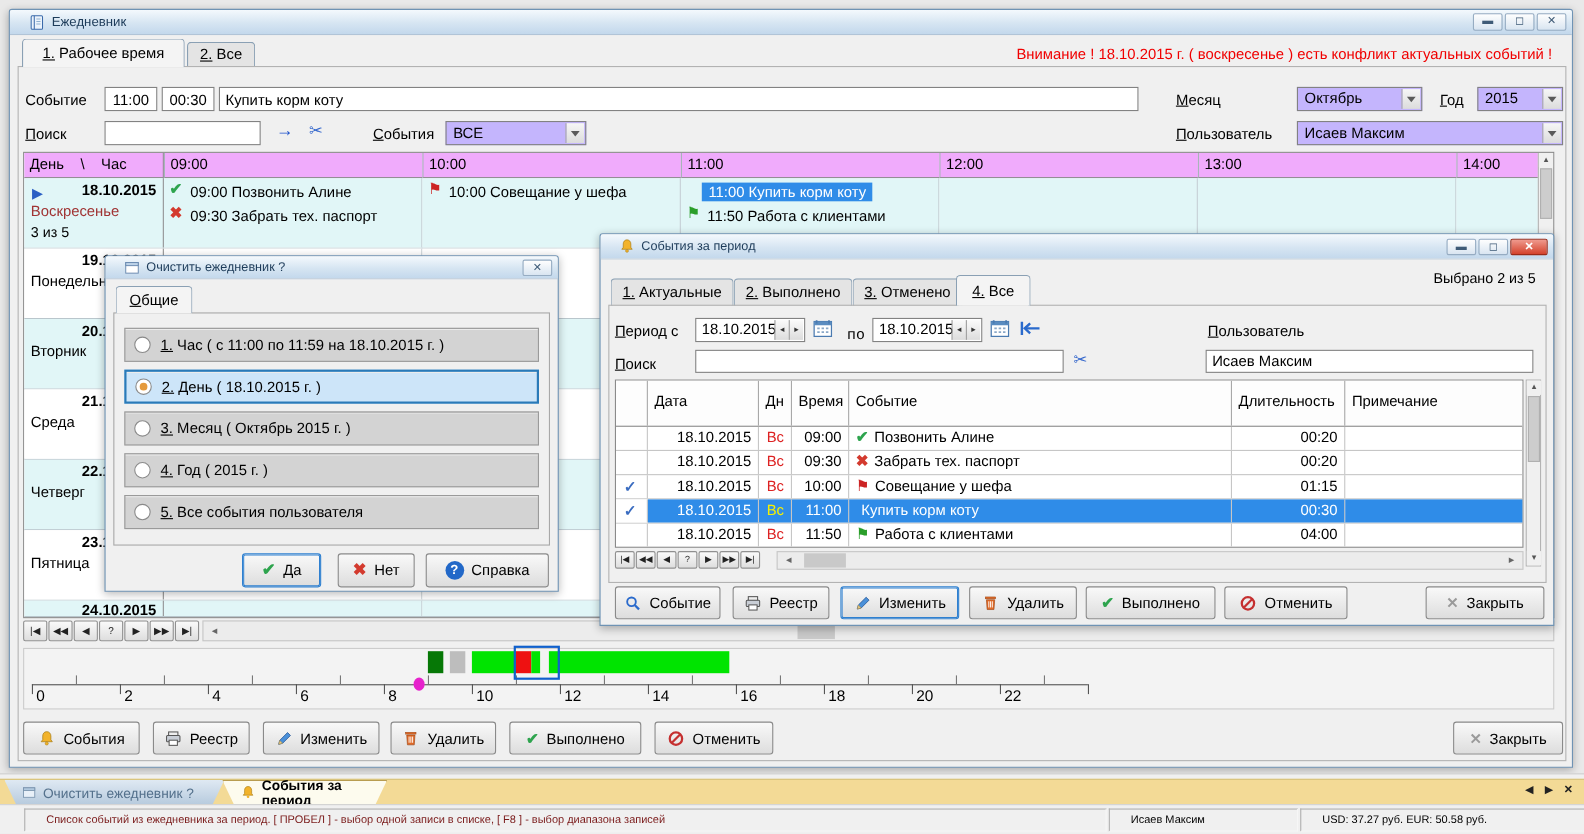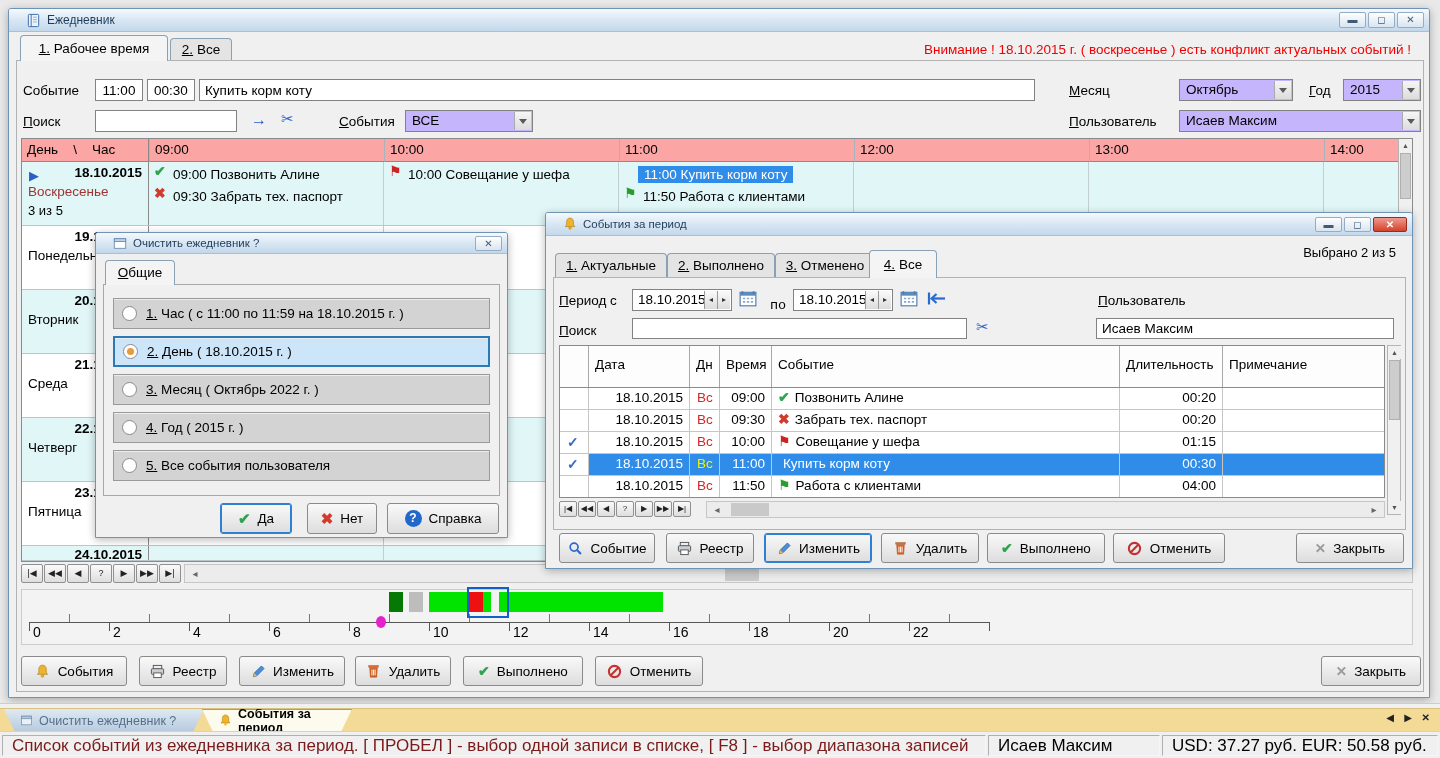--- a/index.html
+++ b/index.html
@@ -33,21 +33,21 @@
   
   .gl { font-size:14px; line-height:14px; }
   [data-icon="check"]::before { content:"\2714"; color:#2ea44e; font-weight:bold; }
   [data-icon="cross"]::before { content:"\2716"; color:#d33a2e; font-weight:bold; }
   [data-icon="flag-red"]::before { content:"\2691"; color:#cc2424; }
   [data-icon="flag-green"]::before { content:"\2691"; color:#2a9e2a; }
   [data-icon="none"]::before { content:""; }
 
   
   .grid { position:absolute; left:12px; top:129px; width:1392px; height:424px; background:#fff; border:1px solid #8a8a8a; overflow:hidden; }
-  .ghead { position:absolute; top:0; height:23px; border-bottom:1px solid #8a8a8a; background:#fca5a5; font-size:13.5px; line-height:22px; padding-left:5px; white-space:pre; }
+  .ghead { position:absolute; top:0; height:23px; border-bottom:1px solid #8a8a8a; background:#f0abfc; font-size:13.5px; line-height:22px; padding-left:5px; white-space:pre; }
   .gcol { border-left:1px solid #a8b4ba; }
   .day-row { position:absolute; left:0; width:1378px; border-bottom:1px solid #b9c6cc; }
   .day-cell { position:absolute; left:0; top:0; bottom:0; width:127px; border-right:1px solid #8a8a8a; padding:3px 6px 0 6px; overflow:hidden; }
   .hour-cell { position:absolute; top:0; bottom:0; border-right:1px solid #c4ced2; overflow:hidden; padding-top:2px; }
   .row-even .day-cell, .row-even .hour-cell { background:#e1f6f7; }
   .row-odd .day-cell, .row-odd .hour-cell { background:#ffffff; }
   .d-date { font-size:13.5px; font-weight:bold; text-align:right; }
   .d-name { font-size:13.5px; margin-top:4px; }
   .d-name.sunday { color:#a03434; }
   .d-count { font-size:13px; margin-top:4px; }
@@ -98,21 +98,21 @@
 
   
   .taskbar { position:absolute; left:0; top:703px; width:1440px; height:28px; background:#f0f0f0; border-top:1px solid #cccccc; }
   .taskband { position:absolute; left:0; top:4px; width:1440px; height:24px; background:#f3da96; border-top:1px solid #d8c27c; }
   .tasktab { position:absolute; top:5px; height:23px; font-size:12.5px; display:flex; align-items:center; gap:6px; padding:0 16px; clip-path:polygon(0 0,100% 0,calc(100% - 11px) 100%,11px 100%); }
   .tasktab.inactive { background:linear-gradient(#dfe9f3,#b6cadd); color:#54718c; }
   .tasktab.active { background:#fdfbee; color:#000; font-weight:bold; border:1px solid #b89c50; }
   .taskctl { position:absolute; top:8px; font-size:10px; color:#222; }
 
   .statusbar { position:absolute; left:0; top:731px; width:1440px; height:27px; background:#f0f0f0; border-top:1px solid #d2d2d2; }
-  .spanel { position:absolute; top:3px; height:21px; border:1px solid; border-color:#b0b0b0 #f6f6f6 #f6f6f6 #b0b0b0; font-size:17px; line-height:19px; padding-left:9px; white-space:nowrap; overflow:hidden; }
+  .spanel { position:absolute; top:3px; height:21px; border:1px solid; border-color:#b0b0b0 #f6f6f6 #f6f6f6 #b0b0b0; font-size:10px; line-height:19px; padding-left:19px; white-space:nowrap; overflow:hidden;margin-left:20px; }
 
   .warn { position:absolute; color:#f00000; font-size:13.5px; white-space:nowrap; }
   .scis { color:#3366cc; font-size:15px; }
   .blue-arrow { color:#2255cc; font-weight:bold; font-size:16px; }
   .spin { position:absolute; right:1px; top:1px; bottom:1px; display:flex; }
   .spin span { width:13px; background:linear-gradient(#fafafa,#dcdcdc); border-left:1px solid #999; font-size:8px; color:#333; text-align:center; line-height:17px; }
   svg { display:block; }
 </style>
 </head>
 <body>
@@ -422,21 +422,21 @@
   <div class="radio-row" style="top:65px;">
     <span class="rdot"></span>
       <span class="mn">1. Час ( с 11:00 по 11:59 на 18.10.2015 г. )</span>
   </div>
   <div class="radio-row selected" style="top:103px;">
     <span class="rdot"></span>
       <span class="mn">2. День ( 18.10.2015 г. )</span>
   </div>
   <div class="radio-row" style="top:141px;">
     <span class="rdot"></span>
-      <span class="mn">3. Месяц ( Октябрь 2022 г. )</span>
+      <span class="mn">3. Месяц ( Октябрь 2015 г. )</span>
   </div>
   <div class="radio-row" style="top:179px;">
     <span class="rdot"></span>
       <span class="mn">4. Год ( 2015 г. )</span>
   </div>
   <div class="radio-row" style="top:217px;">
     <span class="rdot"></span>
       <span class="mn">5. Все события пользователя</span>
   </div>
 

